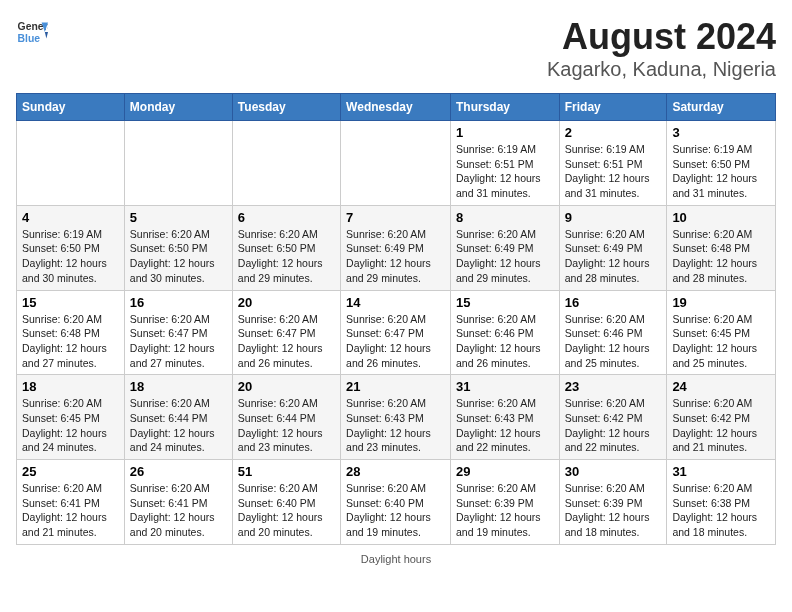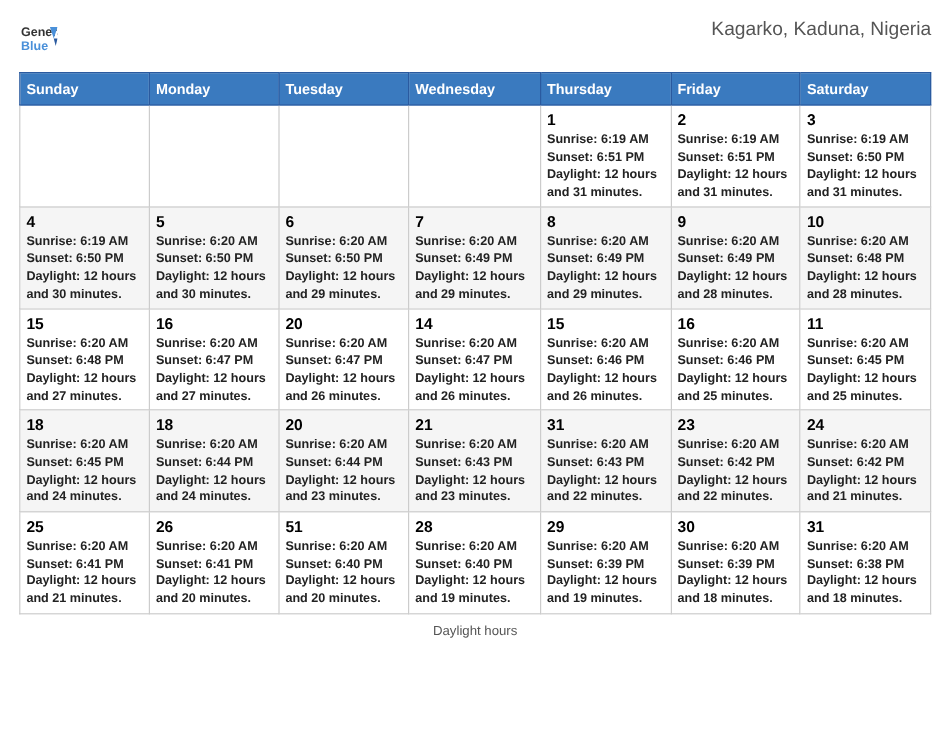--- a/index.html
+++ b/index.html
@@ -27,21 +27,21 @@
     }
     .title-block {
       text-align: right;
     }
     .main-title {
       font-size: 36px;
       font-weight: bold;
       color: #222;
     }
     .subtitle {
-      font-size: 16px;
+      font-size: 20px;
       color: #555;
     }
     table {
       width: 100%;
       border-collapse: collapse;
       font-size: 11px;
       padding-left: 28px;
     }
     th {
       background-color: #3a7abf;
@@ -66,21 +66,20 @@
     .day-number {
       font-weight: bold;
       font-size: 13px;
       margin-bottom: 2px;
       display: block;
     }
     .day-info {
       font-size: 10.5px;
       color: #222;
       line-height: 1.4;
-      font-weight: bold;
     }
     .empty-cell {
       background: #fff !important;
     }
     .footer {
       margin-top: 8px;
       font-size: 11px;
       color: #555;
       text-align: center;
     }
@@ -91,20 +90,21 @@
 <div class="header-section">
   <div class="logo">
     <svg class="logo-icon" viewBox="0 0 40 40">
       <text x="2" y="18" font-size="13" font-weight="bold" fill="#333">General</text>
       <text x="2" y="32" font-size="13" font-weight="bold" fill="#4a90d9">Blue</text>
       <polygon points="32,8 40,8 36,20" fill="#4a90d9"></polygon>
       <polygon points="36,20 40,20 38,28" fill="#2a5a9f"></polygon>
     </svg>
   </div>
   <div class="title-block">
+    <div class="main-title">August 2024</div>
     <div class="subtitle">Kagarko, Kaduna, Nigeria</div>
   </div>
 </div>
 
 <table>
   <thead>
     <tr id="header-row">
         <th>Sunday</th>
         <th>Monday</th>
         <th>Tuesday</th>
@@ -214,21 +214,21 @@
 Sunset: 6:46 PM
 Daylight: 12 hours and 26 minutes.</div>
         </td>
         <td>
           <span class="day-number">16</span>
           <div class="day-info" style="white-space: pre-line;">Sunrise: 6:20 AM
 Sunset: 6:46 PM
 Daylight: 12 hours and 25 minutes.</div>
         </td>
         <td>
-          <span class="day-number">11</span>
+          <span class="day-number">19</span>
           <div class="day-info" style="white-space: pre-line;">Sunrise: 6:20 AM
 Sunset: 6:45 PM
 Daylight: 12 hours and 25 minutes.</div>
         </td>
       </tr>
       <tr>
         <td>
           <span class="day-number">18</span>
           <div class="day-info" style="white-space: pre-line;">Sunrise: 6:20 AM
 Sunset: 6:45 PM

